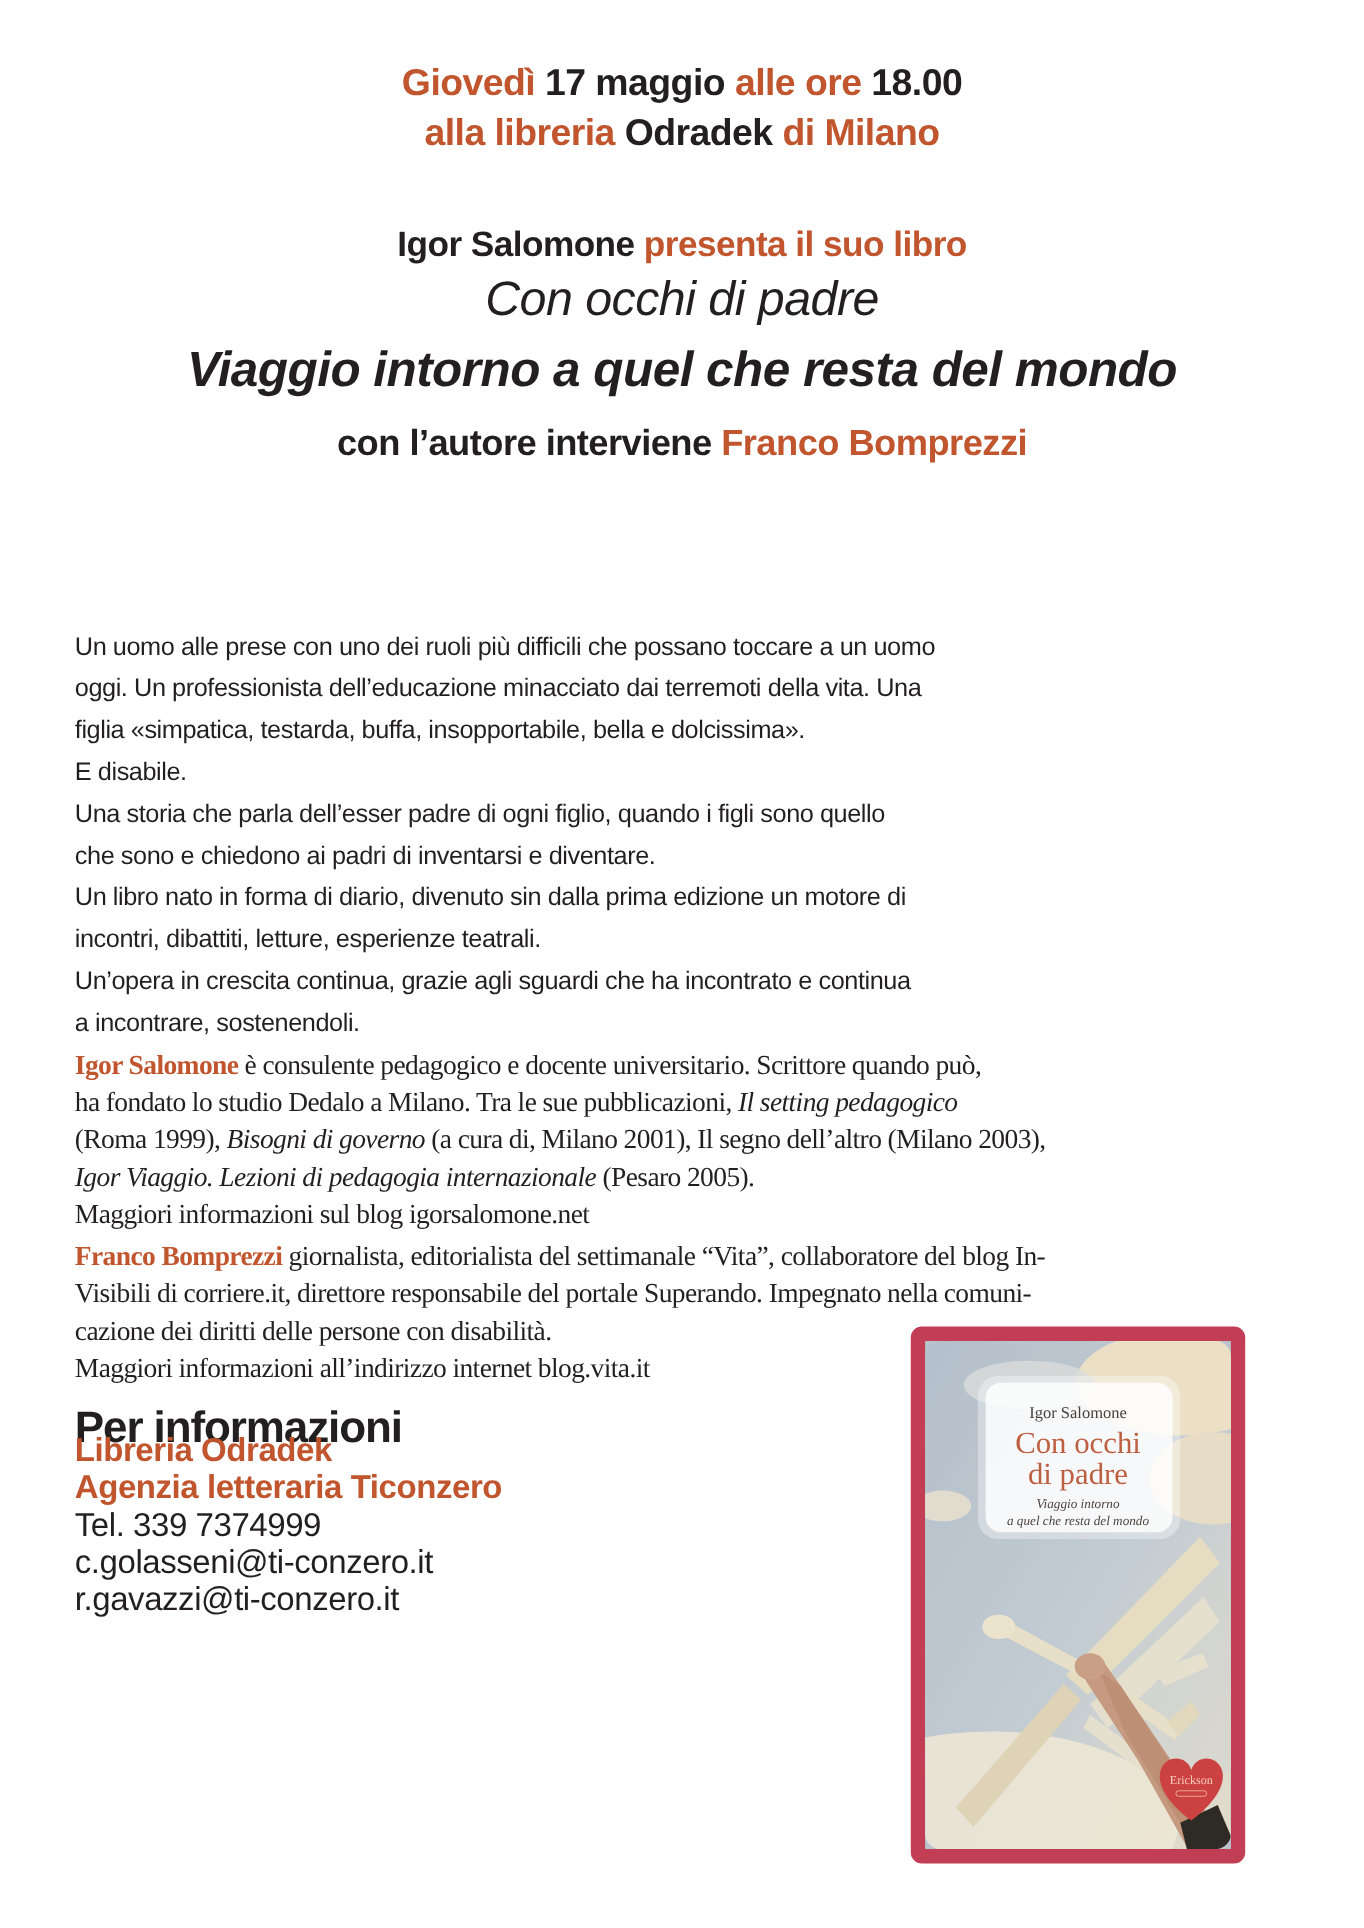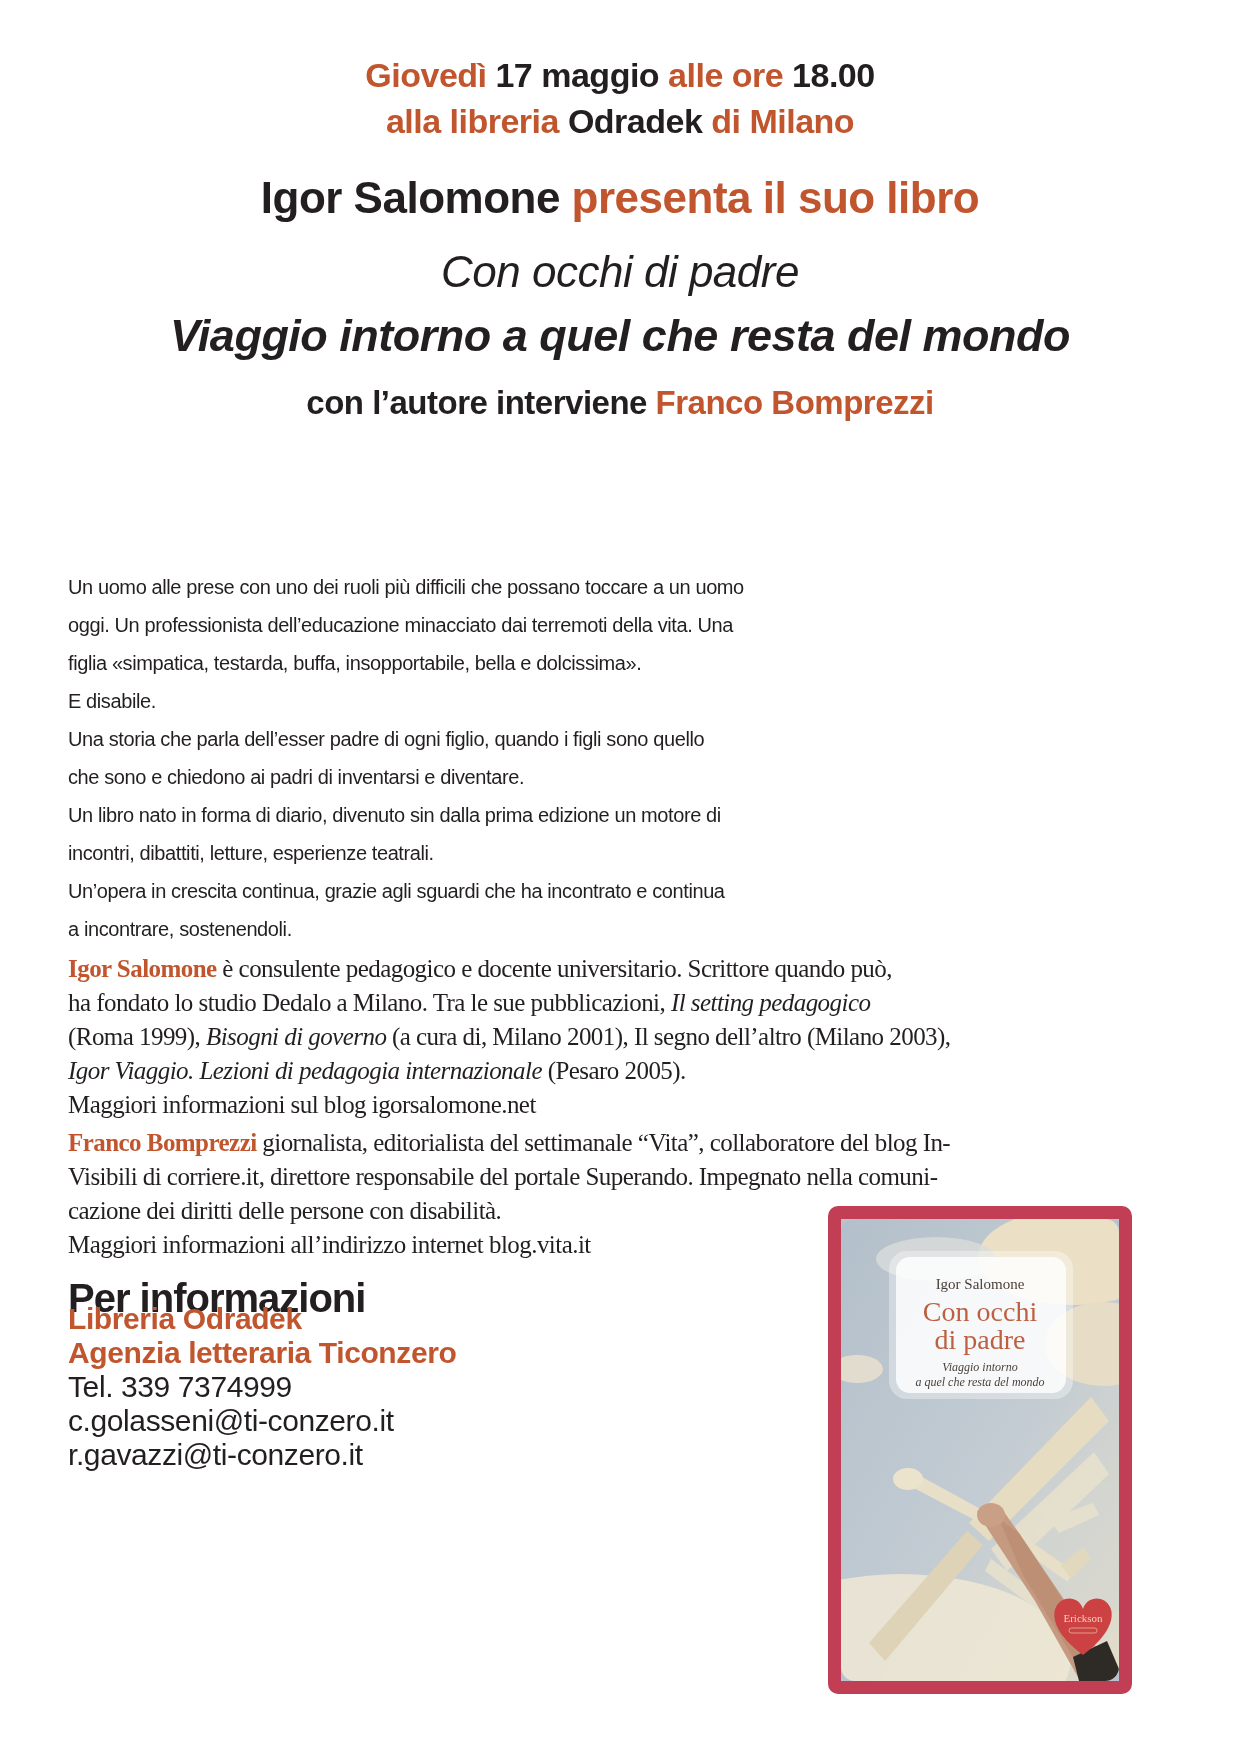--- a/index.html
+++ b/index.html
@@ -19,26 +19,26 @@
     overflow:hidden;
   }
   .abs{position:absolute;left:68px;width:1104px;}
   .center{text-align:center;}
   .runs{white-space:pre-line;}
   .b{font-weight:bold;}
   .i{font-style:italic;}
   .accent{color:var(--accent);}
 
   .header{top:52px;font-size:34px;font-weight:bold;line-height:46px;letter-spacing:-0.5px;}
-  .title-main{top:172px;font-size:44px;font-weight:bold;line-height:52px;letter-spacing:-0.5px;}
+  .title-main{top:196px;font-size:32px;font-weight:bold;line-height:52px;letter-spacing:-0.5px;}
   .title-book{top:246px;font-size:44px;font-weight:normal;font-style:italic;line-height:52px;letter-spacing:-0.5px;}
   .title-sub{top:310px;font-size:45px;font-weight:bold;font-style:italic;letter-spacing:-0.5px;}
   .title-with{top:384px;font-size:33px;font-weight:bold;letter-spacing:-0.5px;text-align:center;}
 
-  .body-par{top:568px;font-size:20px;line-height:38px;letter-spacing:-0.4px;}
+  .body-par{top:568px;font-size:23px;line-height:38px;letter-spacing:-0.4px;}
   .bio{font-size:25px;line-height:34px;letter-spacing:-0.55px;font-family:Liberation Serif, serif;}
   .bio-igor{top:952px;}
   .bio-franco{top:1126px;}
 
   .info-heading{top:1276px;font-size:40px;font-weight:bold;letter-spacing:-1px;}
   .contacts{top:1302px;font-size:30px;line-height:34px;letter-spacing:-0.4px;}
 
   .cover{
     position:absolute;left:828px;top:1206px;width:304px;height:488px;
     border:13px solid var(--cover_border);

